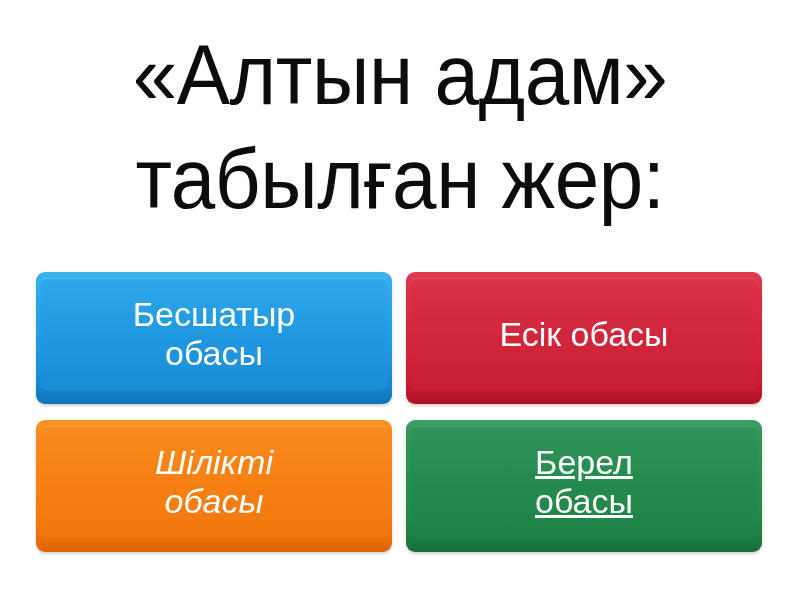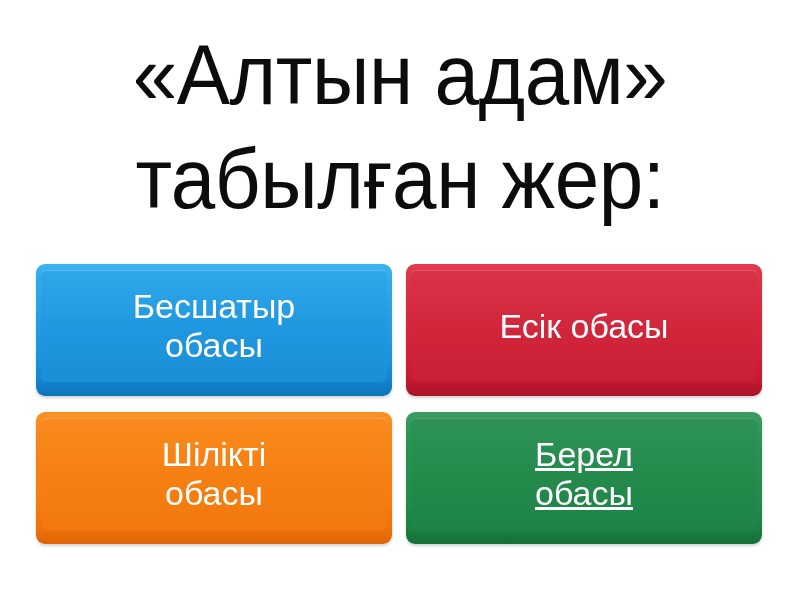--- a/index.html
+++ b/index.html
@@ -43,21 +43,21 @@
     letter-spacing: -0.5px;
     white-space: nowrap;
     transform: scaleX(0.93);
     transform-origin: center center;
   }
 
   
   .answers-grid {
     position: absolute;
     left: 36px;
-    top: 264px;
+    top: 272px;
     width: 728px;
     height: 288px;
     display: grid;
     grid-template-columns: 356px 356px;
     grid-template-rows: 132px 132px;
     column-gap: 14px;
     row-gap: 16px;
   }
 
   .answer-btn {
@@ -117,20 +117,21 @@
   }
   .answer-btn.c-red::before {
     background: linear-gradient(180deg, #d93347 0%, #d1253a 55%, #c81f34 100%);
     box-shadow: inset 0 1px 0 rgba(255,255,255,0.18);
   }
 
   
   .answer-btn.c-orange {
     background: linear-gradient(180deg, #fa9224 0%, #f8861a 18%, #f57c10 70%, #ef720a 88%, #dd6405 100%);
     box-shadow: 0 2px 3px rgba(0,0,0,0.18);
+    font-style: italic;
   }
   .answer-btn.c-orange::before {
     background: linear-gradient(180deg, #f98a1d 0%, #f67f12 55%, #f2780d 100%);
     box-shadow: inset 0 1px 0 rgba(255,255,255,0.2);
   }
 
   
   .answer-btn.c-green {
     background: linear-gradient(180deg, #3d9e63 0%, #2f9256 18%, #228a4b 70%, #1c8044 88%, #156f38 100%);
     box-shadow: 0 2px 3px rgba(0,0,0,0.18);

